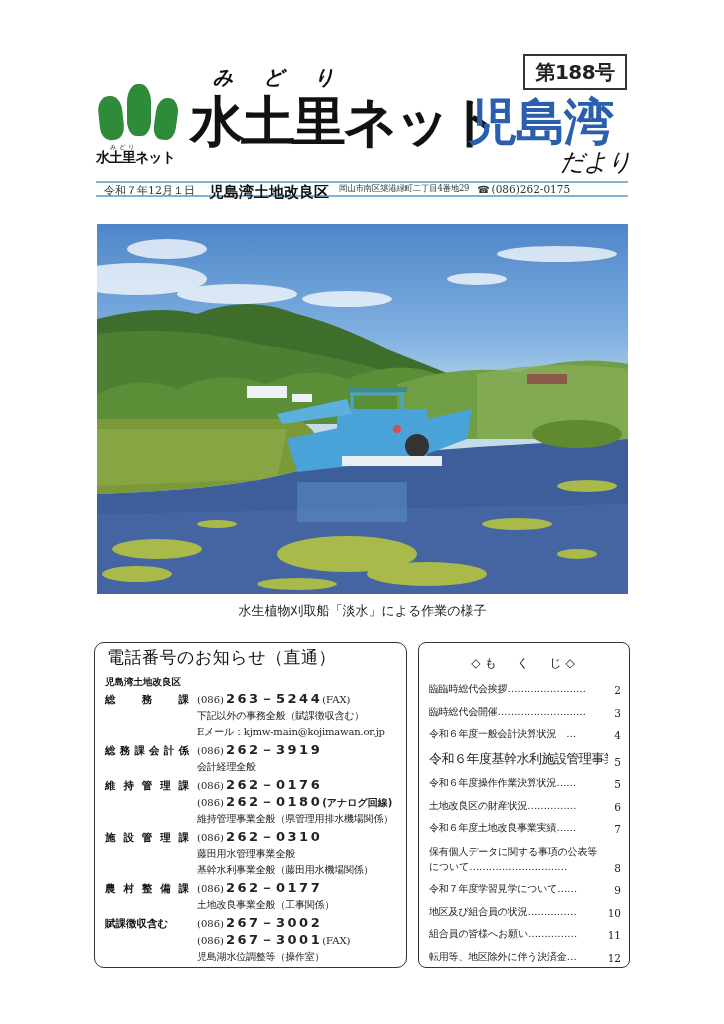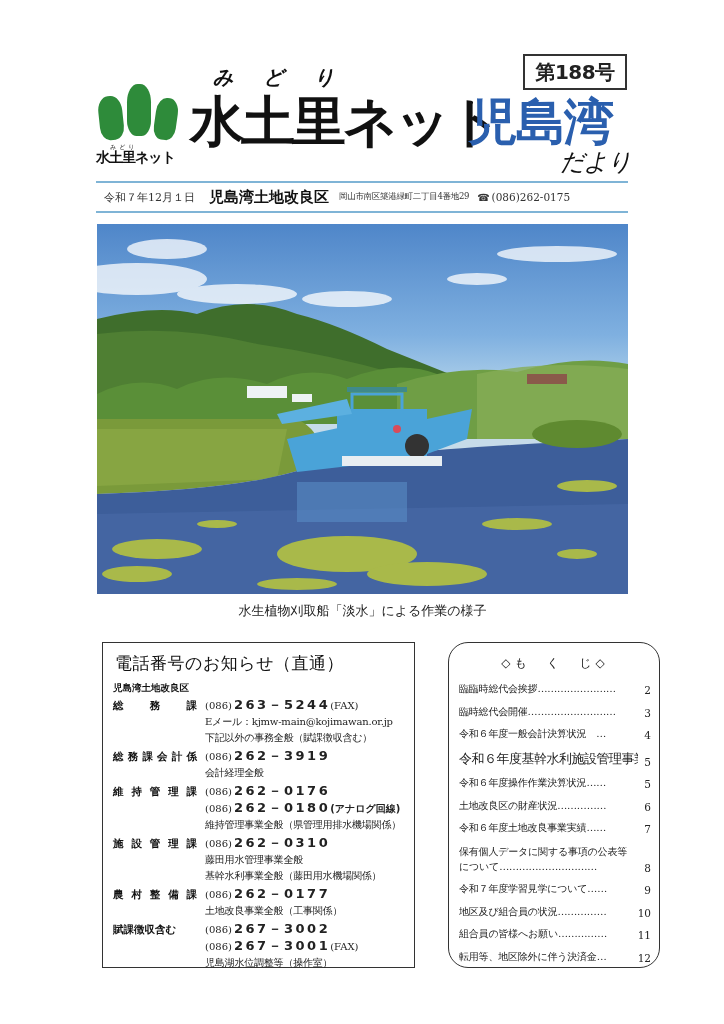--- a/index.html
+++ b/index.html
@@ -37,23 +37,23 @@
   .title-place {
     position: absolute; left: 468px; top: 94px; font-family: "DejaVu Sans", sans-serif;
     font-weight: bold; font-size: 50px; color: #2a5fae; letter-spacing: -2px; line-height: 56px;
   }
   .title-sub {
     position: absolute; left: 560px; top: 146px; font-family: "DejaVu Sans", sans-serif;
     font-size: 24px; font-style: italic; color: #111; letter-spacing: -1px;
   }
 
   .info-bar {
-    position: absolute; left: 96px; top: 181px; width: 532px; height: 32px;
+    position: absolute; left: 96px; top: 181px; width: 532px; height: 16px;
     border-top: 2px solid #7fb4d6; border-bottom: 2px solid #7fb4d6;
-    display: flex; align-items: center; white-space: nowrap;
+    display: flex; align-items: flex-start; white-space: nowrap;
   }
   .info-date { font-size: 11px; margin-left: 8px; color: #333; }
   .info-org { font-family: "DejaVu Sans", sans-serif; font-weight: bold; font-size: 15px; margin-left: 14px; color: #111; }
   .info-addr { font-size: 8.5px; margin-left: 10px; color: #333; letter-spacing: -0.3px; }
   .info-tel { font-size: 10.5px; margin-left: 8px; color: #333; }
   .info-tel .phone-icon { font-size: 10px; margin-right: 2px; }
 
   
   .photo {
     position: absolute; left: 97px; top: 224px; width: 531px; height: 370px; overflow: hidden;
@@ -61,42 +61,42 @@
   }
   .photo svg { position: absolute; left: 0; top: 0; }
   .caption {
     position: absolute; left: 97px; top: 602px; width: 531px; text-align: center;
     font-family: "DejaVu Sans", sans-serif; font-size: 13px; color: #222;
   }
 
   
   .phone-box {
     position: absolute; left: 94px; top: 642px; width: 313px; height: 326px;
-    border: 1.5px solid #333; border-radius: 0; padding: 8px 10px; margin-left: 8px;
+    border: 1.5px solid #333; border-radius: 10px; padding: 2px 10px;
   }
   .phone-title { font-family: "DejaVu Sans", sans-serif; font-size: 17px; color: #111; margin-left: 2px; margin-top: 1px; letter-spacing: 0.5px; }
   .phone-org { font-family: "DejaVu Sans", sans-serif; font-weight: bold; font-size: 9.5px; margin-top: 7px; color: #111; }
   .dept { display: flex; margin-top: 2px; }
   .dept-name {
     width: 92px; font-family: "DejaVu Sans", sans-serif; font-weight: bold; font-size: 10.5px;
     color: #111; line-height: 16px; white-space: nowrap;
   }
   .dept-name.spread { display: flex; justify-content: space-between; padding-right: 8px; }
   .dept-lines { flex: 1; }
   .line { line-height: 16px; font-size: 10px; color: #222; white-space: nowrap; }
   .line .area { font-size: 10px; }
   .line .num { font-family: "DejaVu Sans", sans-serif; font-weight: bold; font-size: 13px; letter-spacing: 2.5px; margin-left: 2px; }
   .line .suffix { font-size: 10px; }
   .line .suffix.bold { font-family: "DejaVu Sans", sans-serif; font-weight: bold; font-size: 10px; }
   .line.note { font-size: 10px; letter-spacing: -0.2px; }
 
   
   .toc-box {
     position: absolute; left: 418px; top: 642px; width: 212px; height: 326px;
-    border: 1.5px solid #333; border-radius: 20px; padding: 10px 8px 8px 10px; margin-left: 30px;
+    border: 1.5px solid #333; border-radius: 8px; padding: 10px 8px 8px 10px;
   }
   .toc-title { text-align: center; font-family: "DejaVu Sans", sans-serif; font-size: 12px; color: #222; letter-spacing: 4px; margin-top: 2px; margin-bottom: 10px; }
   .toc-item { display: flex; justify-content: space-between; align-items: flex-end; font-size: 10px; color: #222; margin-bottom: 8.5px; white-space: nowrap; }
   .toc-item .lbl { overflow: hidden; letter-spacing: -0.2px; }
   .toc-item .lbl.small { font-size: 13px; letter-spacing: -0.5px; }
   .toc-item .pg { width: 18px; text-align: right; font-size: 10.5px; }
   .toc-item.two-line { align-items: flex-end; }
   .toc-item.two-line .lbl { white-space: normal; line-height: 15px; width: 180px; }
 </style>
 </head>
@@ -192,22 +192,22 @@
   <div class="phone-org">児島湾土地改良区</div>
 
   <div class="dept">
     <div class="dept-name spread">
         <span>総</span>
         <span>務</span>
         <span>課</span>
       </div>
     <div class="dept-lines">
       <div class="line"><span class="area">(086)</span><span class="num">263－5244</span><span class="suffix">(FAX)</span></div>
+      <div class="line note">下記以外の事務全般（賦課徴収含む）</div>
       <div class="line note">Eメール：kjmw-main@kojimawan.or.jp</div>
-      <div class="line note">下記以外の事務全般（賦課徴収含む）</div>
     </div>
   </div>
 
   <div class="dept">
     <div class="dept-name spread">
         <span>総</span>
         <span>務</span>
         <span>課</span>
         <span>会</span>
         <span>計</span>

